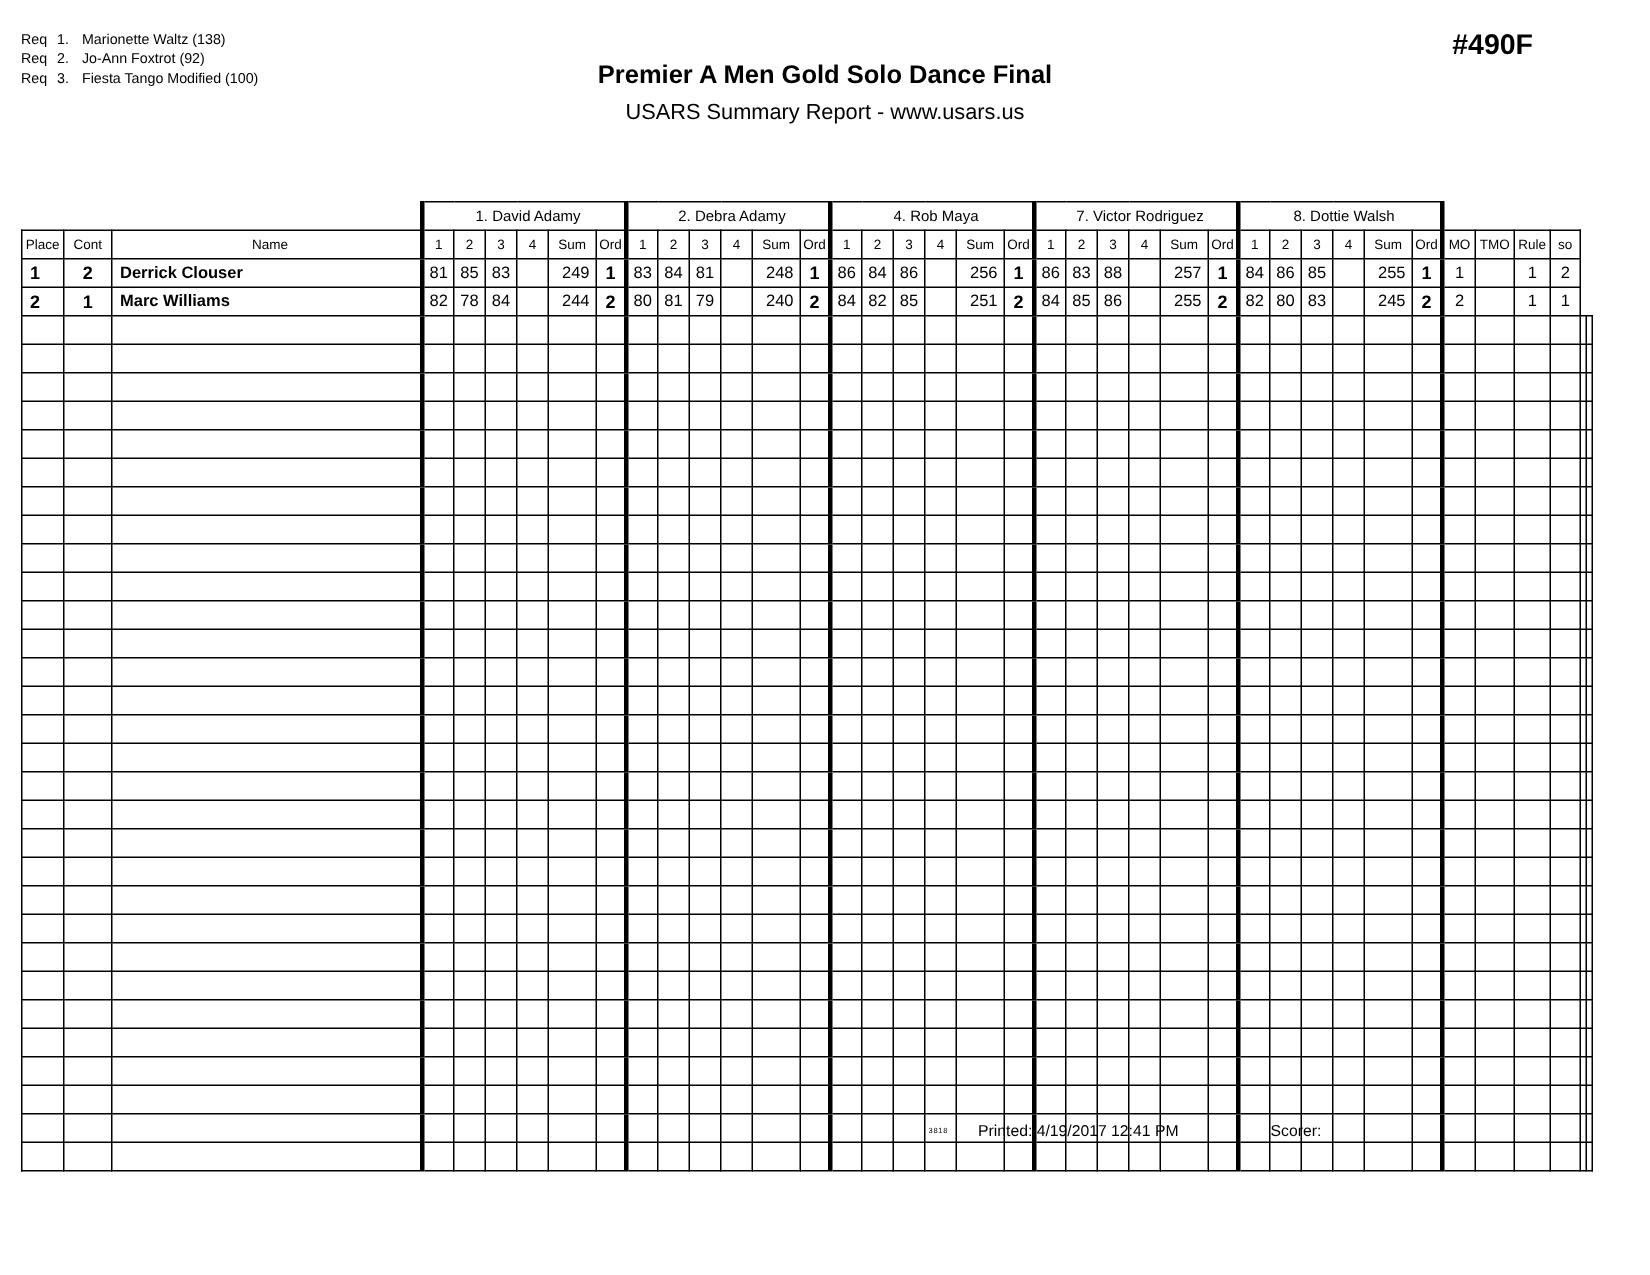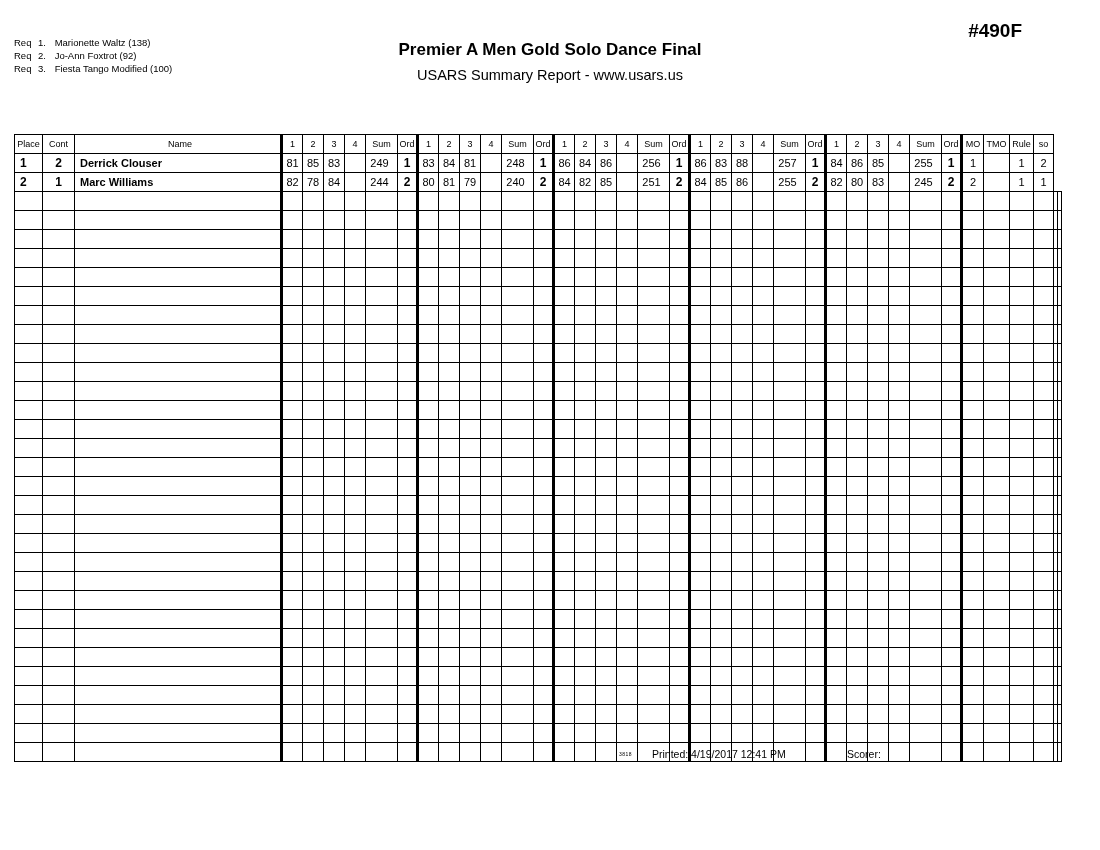--- a/index.html
+++ b/index.html
@@ -17,21 +17,20 @@
   }
 
   
   .req-block {
     position: absolute;
     left: 14px;
     top: 20px;
     font-size: 9.5px;
     line-height: 13px;
     white-space: nowrap;
-    margin-top: 16px;
   }
   .req-line .req-num { display: inline-block; padding-left: 4px; }
   .req-line .req-txt { display: inline-block; padding-left: 6px; }
 
   .title-block {
     position: absolute;
     left: 0;
     right: 0;
     top: 18px;
     text-align: center;
@@ -101,21 +100,21 @@
 
   .datarow td { height: 18px; font-size: 11px; }
   .datarow td.name-c {
     text-align: left;
     padding-left: 5px !important;
     font-weight: bold;
     font-size: 11px;
   }
   .datarow td.place-c { font-weight: bold; font-size: 12px; text-align: left; padding-left: 5px !important;}
   .datarow td.cont-c { font-weight: bold; font-size: 12px; }
-  .datarow td.sum-c { text-align: center; padding-right: 4px !important; }
+  .datarow td.sum-c { text-align: right; padding-right: 4px !important; }
   .datarow td.ord-c { font-weight: bold; font-size: 12px; }
   .emptyrow td { height: 18.9px; }
 
   
   .footer {
     position: absolute;
     left: 14px;
     top: 748px;
     width: 1030px;
     font-size: 10.5px;
@@ -208,20 +207,34 @@
         <col style="width:21px">
         <col style="width:32px">
         <col style="width:20px">
       <col style="width:22px">
         <col style="width:26px">
         <col style="width:24px">
         <col style="width:20px">
     </colgroup>
 
     <tbody>
+        <tr>
+      <td class="noborder"></td>
+      <td class="noborder"></td>
+      <td class="noborder"></td>
+      <td class="jhead thick-left" colspan="6">1.  David Adamy</td>
+      <td class="jhead thick-left" colspan="6">2.  Debra Adamy</td>
+      <td class="jhead thick-left" colspan="6">4.  Rob Maya</td>
+      <td class="jhead thick-left" colspan="6">7.  Victor Rodriguez</td>
+      <td class="jhead thick-left thick-right" colspan="6">8.  Dottie Walsh</td>
+      <td class="noborder"></td>
+      <td class="noborder"></td>
+      <td class="noborder"></td>
+      <td class="noborder"></td>
+    </tr>
 
     <tr>
       <td class="colhead">Place</td>
       <td class="colhead">Cont</td>
       <td class="colhead name-h">Name</td>
 
       <td class="colhead thick-left">1</td>
       <td class="colhead">2</td>
       <td class="colhead">3</td>
       <td class="colhead">4</td>

